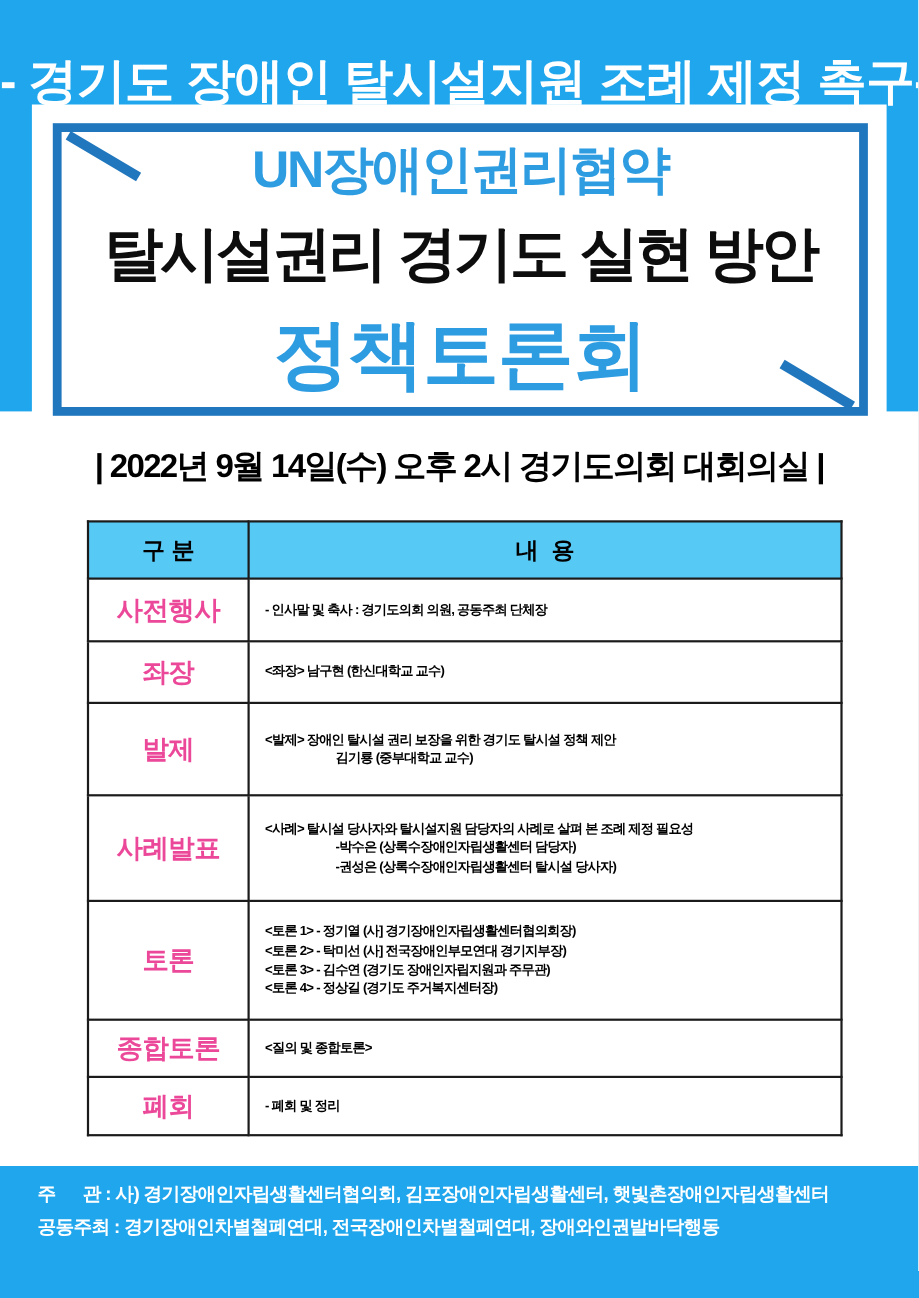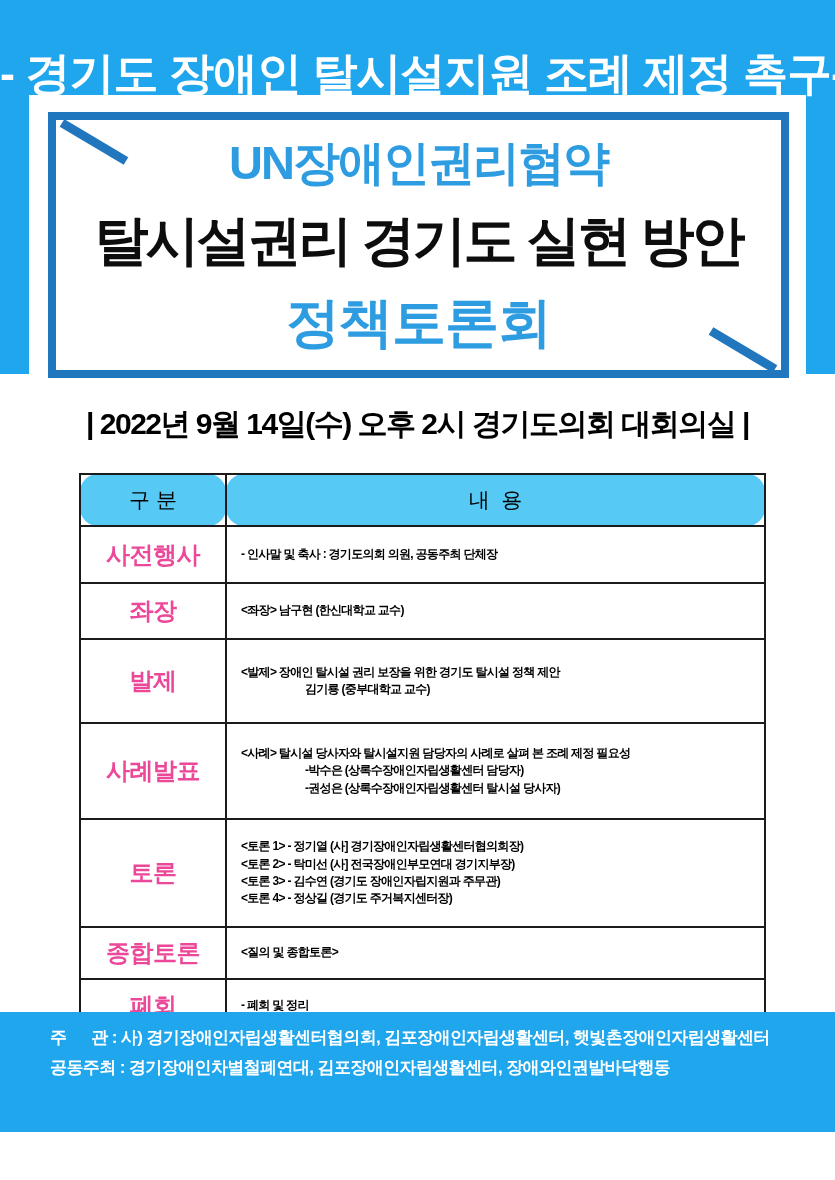--- a/index.html
+++ b/index.html
@@ -17,57 +17,57 @@
   
   .outer-white{position:absolute;left:29px;top:95px;width:777px;height:283px;background:#ffffff;}
   .title-box{
     position:absolute;left:48px;top:112px;width:741px;height:266px;
     box-sizing:border-box;border:8px solid #2177bd;background:#ffffff;
     display:flex;flex-direction:column;align-items:center;justify-content:center;gap:20px;
   }
   .corner-svg{position:absolute;left:0;top:0;width:725px;height:250px;pointer-events:none;}
   .t1{color:#2e9ce1;font-size:47px;font-weight:800;letter-spacing:-2px;line-height:1.1;white-space:nowrap;}
   .t2{color:#0d0d0d;font-size:54px;font-weight:800;letter-spacing:-3px;line-height:1.15;white-space:nowrap;}
-  .t3{color:#2e9ce1;font-size:54px;font-weight:800;letter-spacing:-1px;line-height:1.15;white-space:nowrap;}
+  .t3{color:#2e9ce1;font-size:69px;font-weight:800;letter-spacing:-1px;line-height:1.15;white-space:nowrap;}
   
   .date-line{
     position:absolute;left:0;top:404px;width:100%;text-align:center;
     color:#000000;font-size:30px;font-weight:800;letter-spacing:-1.5px;white-space:nowrap;
   }
   
   table.schedule{
     position:absolute;left:79px;top:473px;width:687px;
     border-collapse:collapse;table-layout:fixed;
   }
   table.schedule th, table.schedule td{border:2px solid #1b1b1b;vertical-align:middle;}
   table.schedule th{
-    background:#57c9f5;height:48px;color:#000;font-size:21px;font-weight:400;
-    text-align:center;white-space:pre;border-radius:18px;
+    background:#57c9f5;height:48px;color:#000;font-size:21px;font-weight:700;
+    text-align:center;white-space:pre;
   }
   th.col-cat{width:142px;}
   td.cat{
     text-align:center;font-size:24px;font-weight:700;color:#ec4899;
     letter-spacing:-0.5px;background:#fff;
   }
   td.content{background:#fff;padding:8px 6px 8px 14px;}
   td.content .line{
     font-size:12px;font-weight:600;color:#000;letter-spacing:-0.7px;line-height:1.45;
   }
   td.content .line.cont{padding-left:64px;}
   tbody tr:nth-child(1){height:57px;}
   tbody tr:nth-child(2){height:56px;}
   tbody tr:nth-child(3){height:84px;border-radius:29px;}
   tbody tr:nth-child(4){height:96px;}
   tbody tr:nth-child(5){height:108px;}
   tbody tr:nth-child(6){height:52px;}
   tbody tr:nth-child(7){height:53px;}
   
   .footer{
-    position:absolute;left:0;top:1012px;width:835px;height:120px;background:#1fa6ec;
-    box-sizing:border-box;padding:15px 10px 0 50px;color:#ffffff;
+    position:absolute;left:0;top:1060px;width:835px;height:120px;background:#1fa6ec;
+    box-sizing:border-box;padding:15px 10px 0 34px;color:#ffffff;
   }
   .footer .f-line{
     font-size:17px;font-weight:700;letter-spacing:-0.6px;line-height:1.35;
     margin-bottom:7px;white-space:nowrap;
   }
   .footer .f-label{white-space:pre;}
   .footer .f-line.indent{padding-left:77px;}
 </style>
 </head>
 <body>
@@ -147,17 +147,17 @@
           <td class="content">
             <div class="line">- 폐회 및 정리</div>
           </td>
         </tr>
       </tbody>
   </table>
 
   <div class="footer">
     <div id="footer-lines">
         <div class="f-line"><span class="f-label">주      관 : </span><span>사) 경기장애인자립생활센터협의회, 김포장애인자립생활센터, 햇빛촌장애인자립생활센터</span></div>
-        <div class="f-line"><span class="f-label">공동주최 : </span><span>경기장애인차별철폐연대, 김포장애인자립생활센터, 장애와인권발바닥행동</span></div>
+        <div class="f-line"><span class="f-label">공동주최 : </span><span>경기장애인차별철폐연대, 전국장애인차별철폐연대, 장애와인권발바닥행동</span></div>
       </div>
   </div>
 
 </div>
 
 </body></html>

